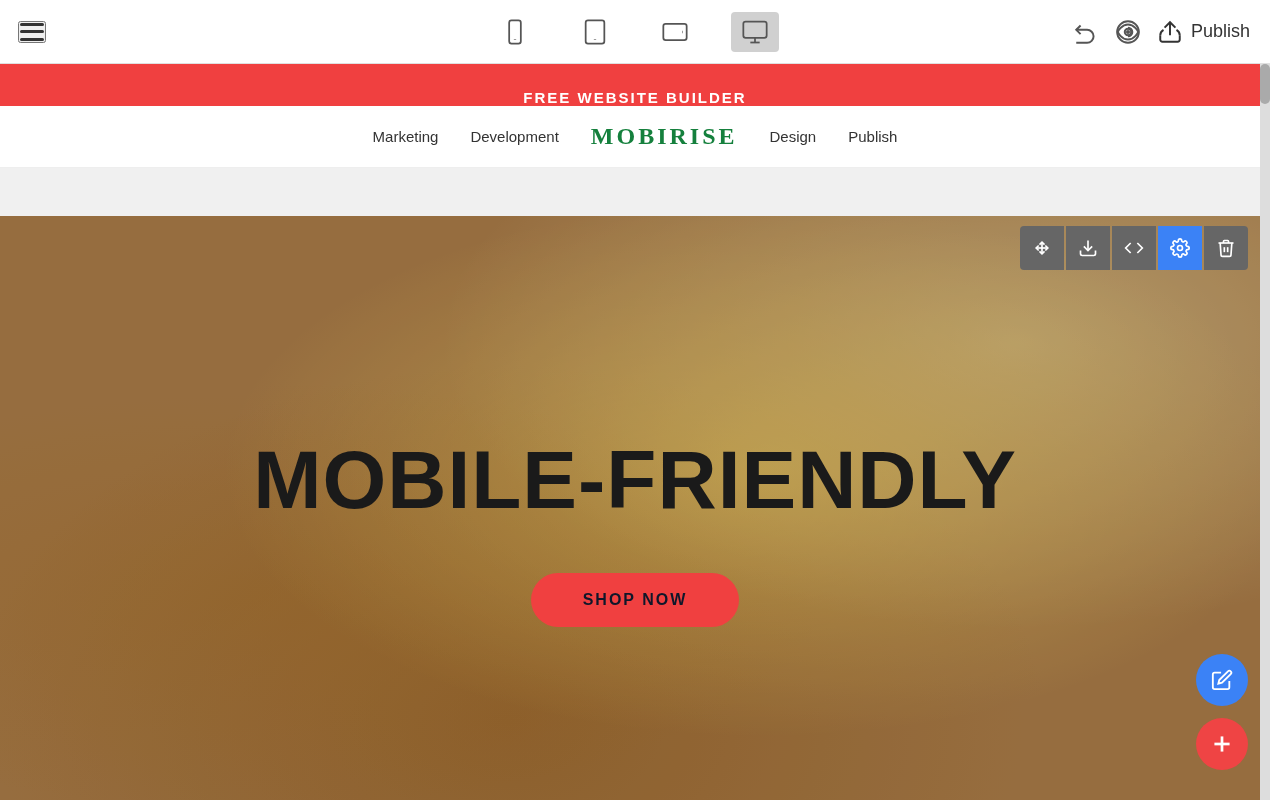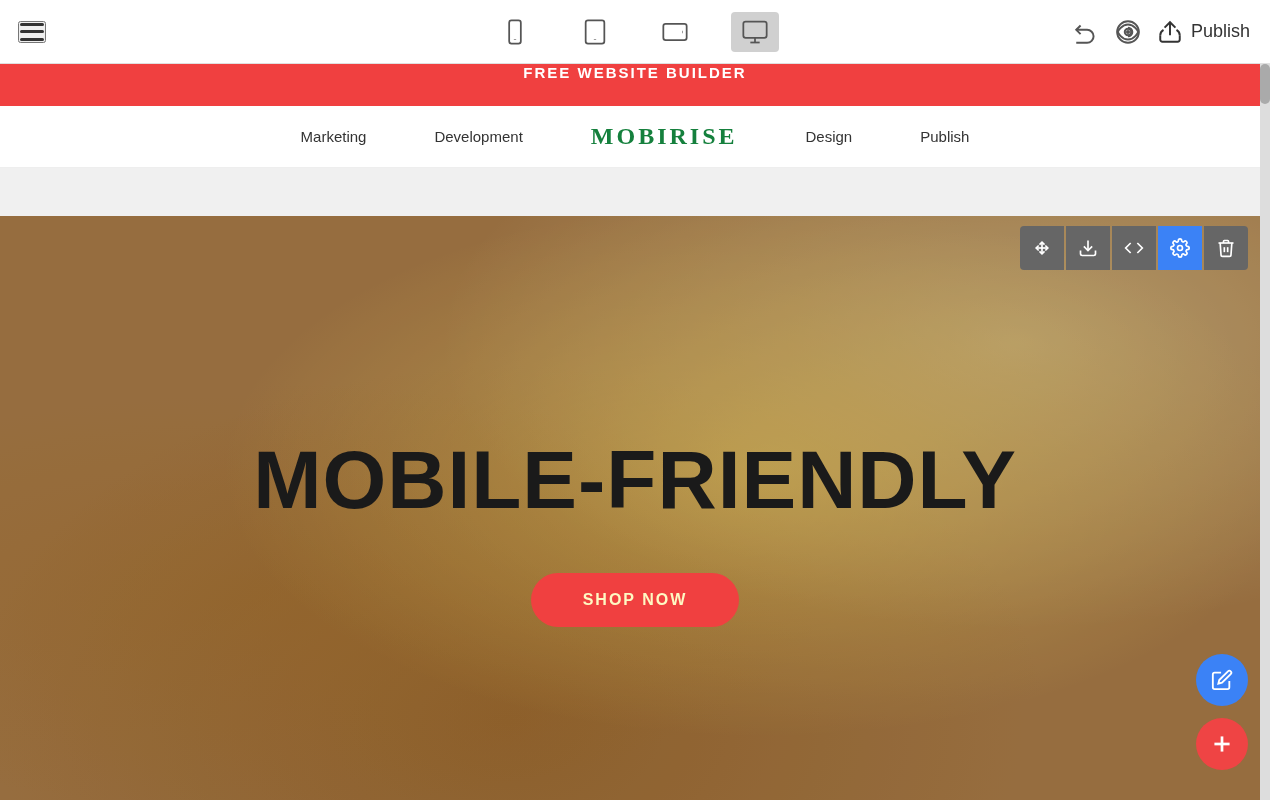--- a/index.html
+++ b/index.html
@@ -104,41 +104,41 @@
       position: relative;
       overflow: hidden;
     }
 
     
     .banner-bar {
       width: 100%;
       height: 42px;
       background: #f04040;
       display: flex;
-      align-items: flex-start;
+      align-items: flex-end;
       justify-content: center;
       position: relative;
       z-index: 10;
     }
     .banner-text {
       color: #fff;
       font-size: 15px;
       font-weight: 700;
       letter-spacing: 2px;
     }
 
     
     .nav-bar {
       width: 100%;
       height: 62px;
       background: #fff;
       display: flex;
       align-items: center;
       justify-content: center;
-      gap: 68px;
+      gap: 32px;
       position: relative;
       z-index: 10;
       border-bottom: 1px solid #eee;
     }
     .nav-item {
       font-size: 15px;
       color: #333;
       cursor: pointer;
       text-decoration: none;
     }
@@ -191,21 +191,21 @@
       font-size: 82px;
       font-weight: 900;
       color: #1a1a1a;
       line-height: 1.05;
       letter-spacing: 1px;
       text-transform: uppercase;
       margin-bottom: 50px;
     }
     .shop-now-btn {
       background: #f04040;
-      color: #fef9c3;
+      color: #0f172a;
       border: none;
       border-radius: 40px;
       padding: 18px 52px;
       font-size: 16px;
       font-weight: 700;
       letter-spacing: 2px;
       cursor: pointer;
       text-transform: uppercase;
     }
 

